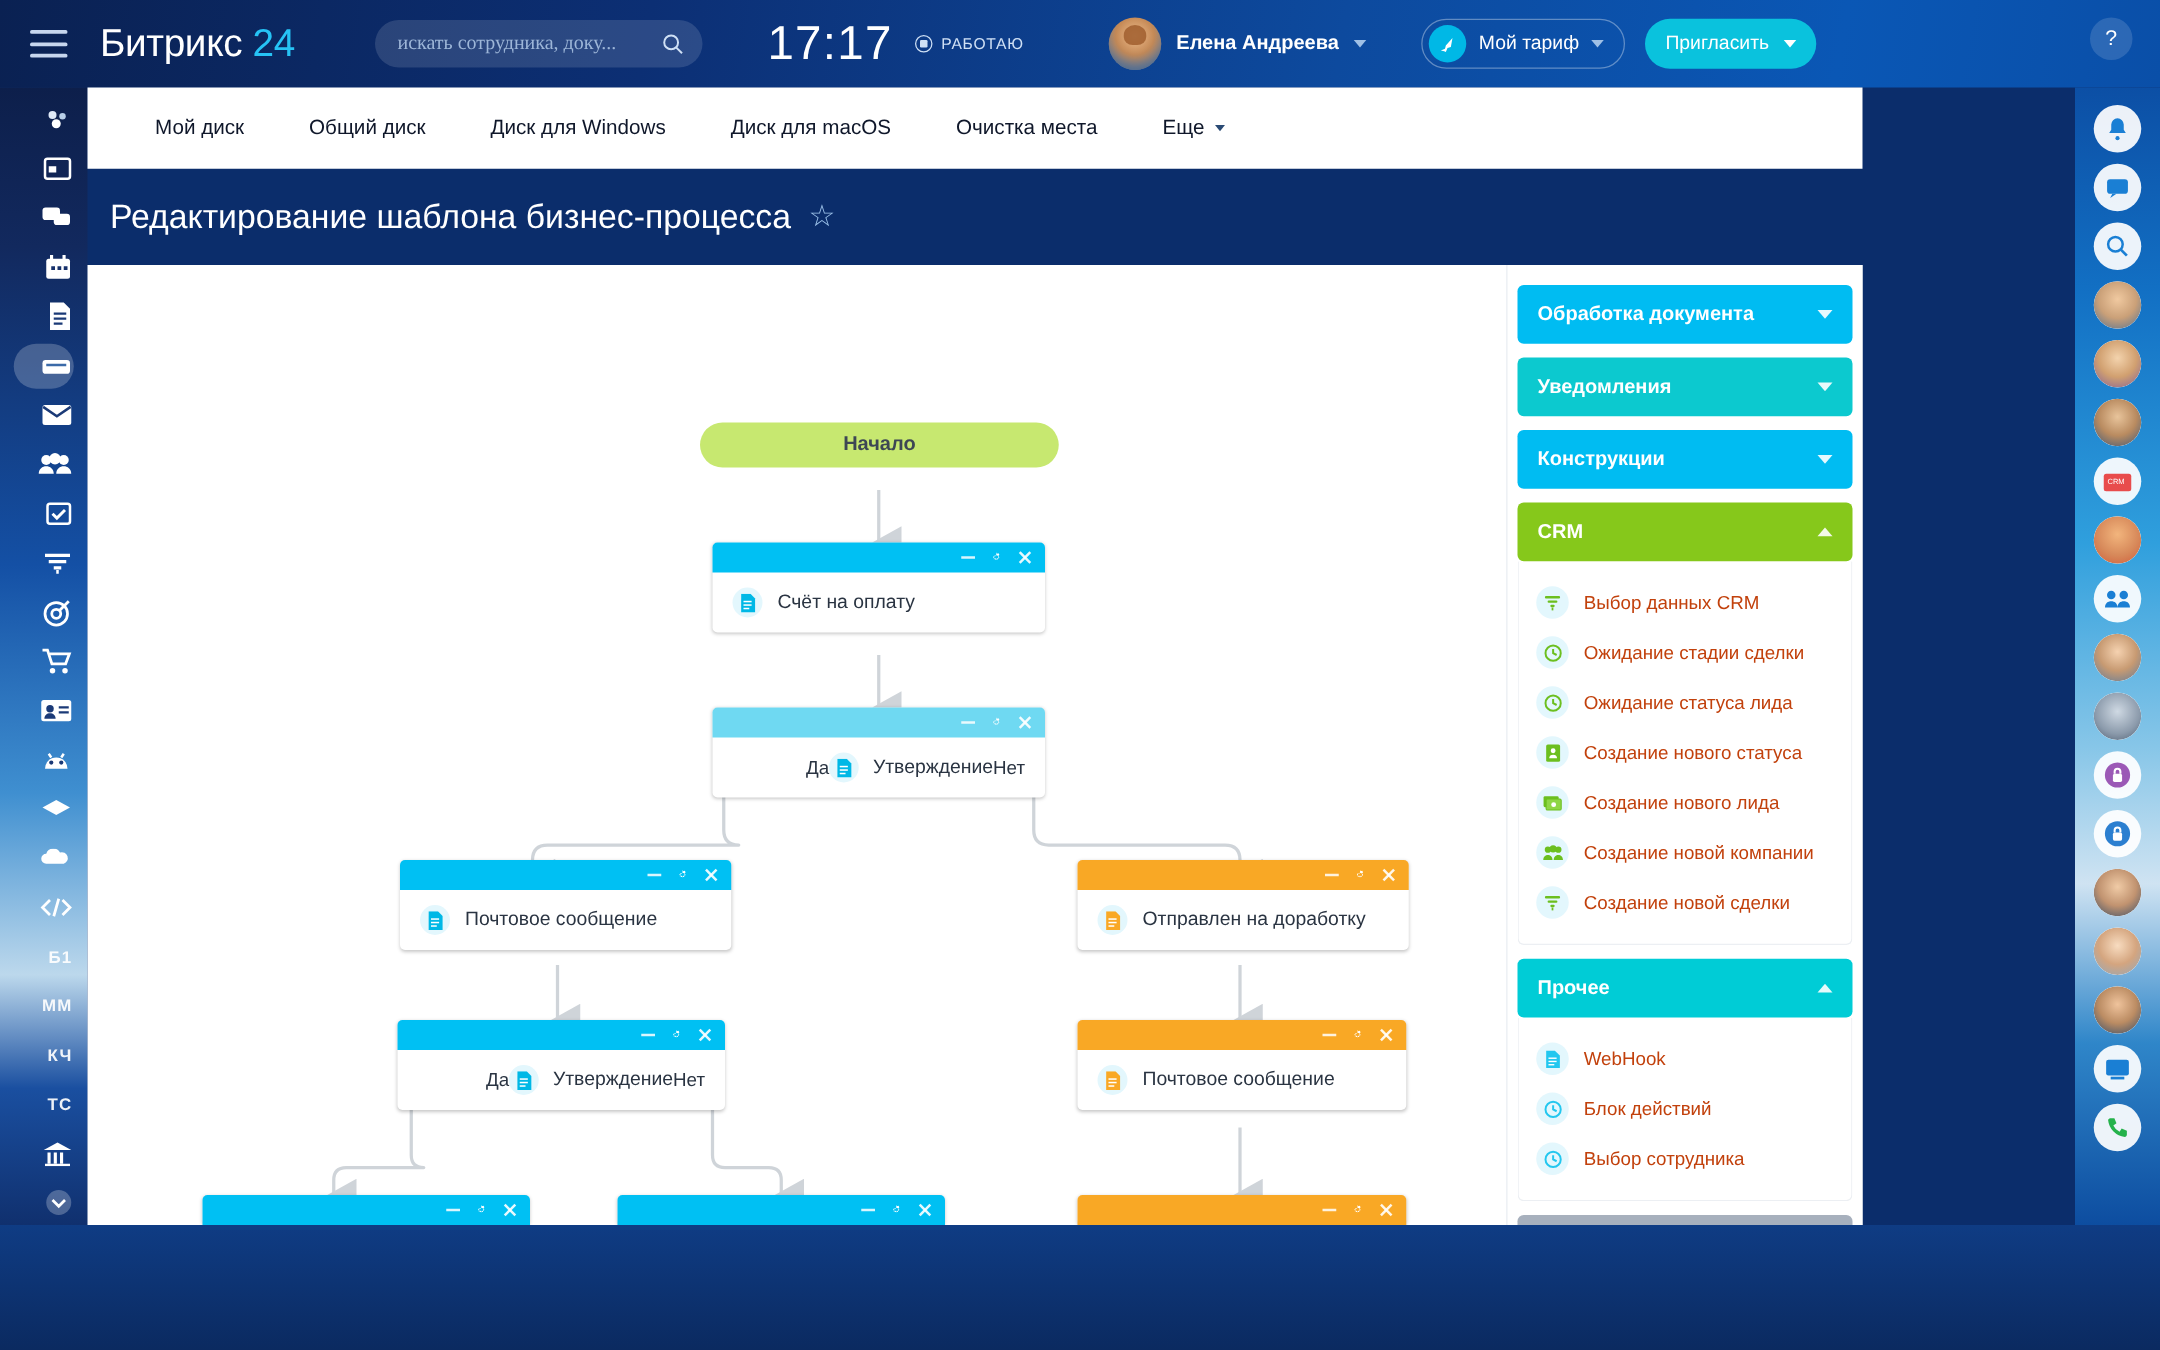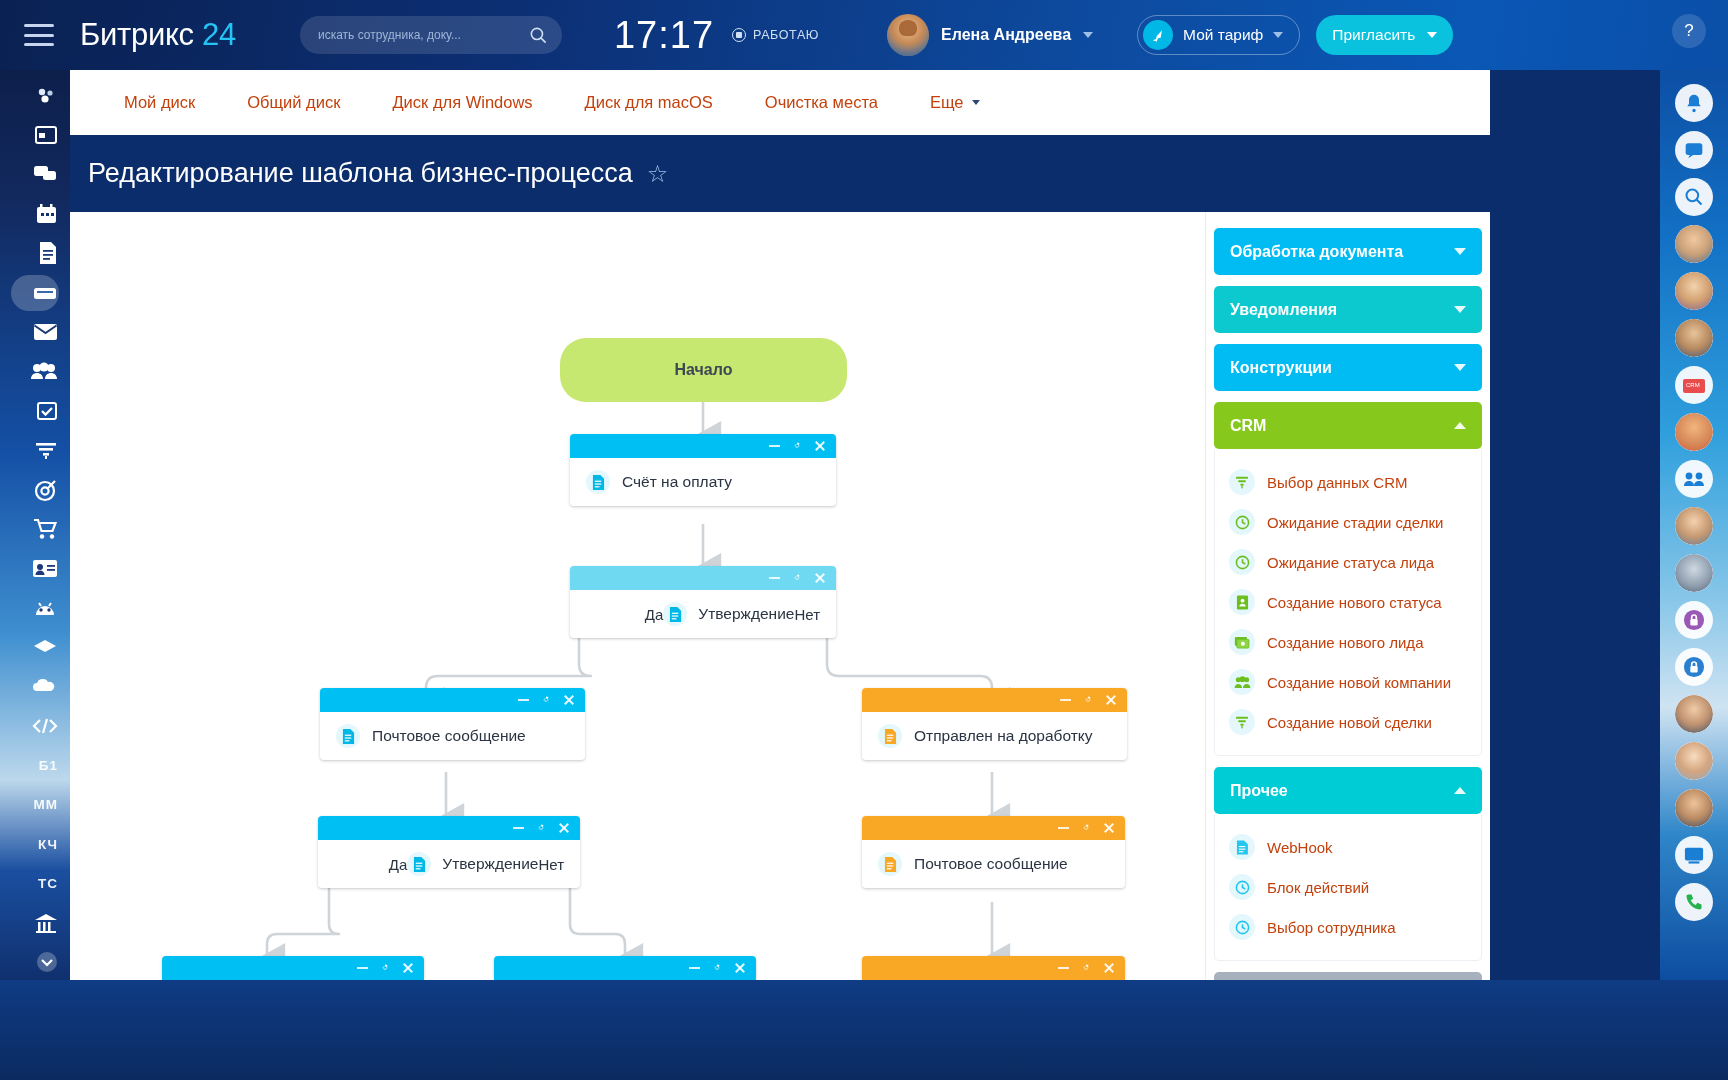--- a/index.html
+++ b/index.html
@@ -22,21 +22,21 @@
   .burger i { display:block; height:3px; background:#c7d6ee; border-radius:2px; }
   .brand { margin-left: 26px; font-size: 31px; color:#fff; letter-spacing:-0.3px; font-weight:400;}
   .brand b { color:#26c3f5; font-weight:400; }
   .searchbox {
     margin-left: 64px; width: 262px; height: 38px; border-radius: 19px;
     background: rgba(255,255,255,0.13);
     display:flex; align-items:center; padding: 0 14px 0 18px; cursor:text;
   }
   .searchbox input {
     flex:1; background:transparent; border:none; outline:none;
-    color:#cfe0f5; font-size:12px; font-family:Liberation Sans, sans-serif;
+    color:#cfe0f5; font-size:16px; font-family:Liberation Serif, serif;
   }
   .searchbox input::placeholder{ color:#9db6d8; }
   .clock { margin-left: 52px; font-size: 38px; color:#fff; font-weight:300; letter-spacing:1px;}
   .status { margin-left: 18px; display:flex; align-items:center; gap:7px; color:#cfe0f5; font-size:12.5px; letter-spacing:0.6px;}
   .status .dot { width:14px;height:14px;border-radius:50%;border:1.5px solid #cfe0f5; display:flex;align-items:center;justify-content:center;}
   .status .dot i{ display:block;width:6px;height:6px;background:#cfe0f5;border-radius:1px;}
   .userblock { margin-left: 68px; display:flex; align-items:center; gap:12px; cursor:pointer;}
   .avatar {
     width:42px;height:42px;border-radius:50%;
     background: radial-gradient(circle at 50% 35%, #e8b98c 0%, #c78a55 45%, #6b86a8 100%);
@@ -84,21 +84,21 @@
   }
   .rr-ico{ width:38px;height:38px;border-radius:50%;background:rgba(255,255,255,.92); display:flex;align-items:center;justify-content:center;cursor:pointer;position:relative;overflow:hidden;}
   .rr-face{ width:38px;height:38px;border-radius:50%; }
 
   
   #content{ position:absolute; left:70px; top:70px; width:1590px; height:910px; }
   #navtabs{
     position:absolute; left:0; top:0; width:1420px; height:65px; background:#fff;
     display:flex; align-items:center; padding-left:28px; gap:0;
   }
-  .tab{ padding:0 26px; font-size:16.5px; color:#c2410c; cursor:pointer; display:flex;align-items:center;gap:8px;}
+  .tab{ padding:0 26px; font-size:16.5px; color:#0f172a; cursor:pointer; display:flex;align-items:center;gap:8px;}
   .tab .chev{ width:0;height:0;border-left:4.5px solid transparent;border-right:4.5px solid transparent;border-top:5.5px solid #2a4a74;}
   #pagehead{ position:absolute; left:0; top:65px; width:1420px; height:77px; display:flex;align-items:center; padding-left:18px; gap:14px;}
   #pagehead h1{ color:#fff; font-size:27px; font-weight:400;}
   .star{ font-size:24px; color:#9bc0e8; cursor:pointer; }
 
   
   #canvas{
     position:absolute; left:0; top:142px; width:1420px; height:768px;
     background:#fff; overflow:hidden;
   }
@@ -490,21 +490,21 @@
           <path d="M922,560 L922,604"></path>
 
           <path d="M269,646 q-10,0 -10,10 L259,712 q0,10 10,10 L207,722 q-10,0 -10,10 L197,744" stroke-linejoin="round"></path>
 
           <path d="M490,646 q10,0 10,10 L500,712 q0,10 10,10 L545,722 q10,0 10,10 L555,744" stroke-linejoin="round"></path>
 
           <path d="M922,690 L922,744"></path>
         </g>
       </svg>
 
-      <div style="position:absolute;left:490px;top:126px;width:287px;height:64px;border-radius:26px;background:#c7e870;display:flex;align-items:center;justify-content:center;">
+      <div style="position:absolute;left:490px;top:126px;width:287px;height:36px;border-radius:26px;background:#c7e870;display:flex;align-items:center;justify-content:center;">
         <span style="font-size:16px;font-weight:bold;color:#3d4754;">Начало</span>
       </div>
 
       <div class="node cyan" style="left:500px;top:222px;width:266px;">
         <div class="nh">
           <i class="ic-min"></i>
           <svg class="ic-gear" viewBox="0 0 24 24">
               <path d="M12 8.5A3.5 3.5 0 1012 15.5 3.5 3.5 0 0012 8.5zm0-5l1 2.4 2.6-.6 1.4 2.2-1.8 2 1.8 2-1.4 2.2-2.6-.6-1 2.4h-0l-1-2.4-2.6.6L7 15.5l1.8-2L7 11.5l1.4-2.2 2.6.6 1-2.4z" fill="#fff"></path>
             </svg>
           <i class="ic-x"></i>

